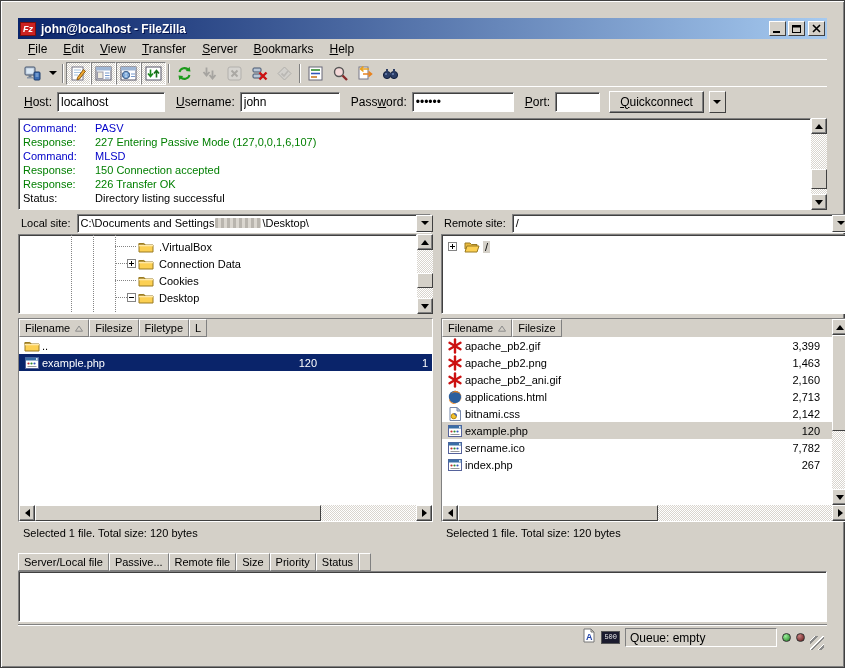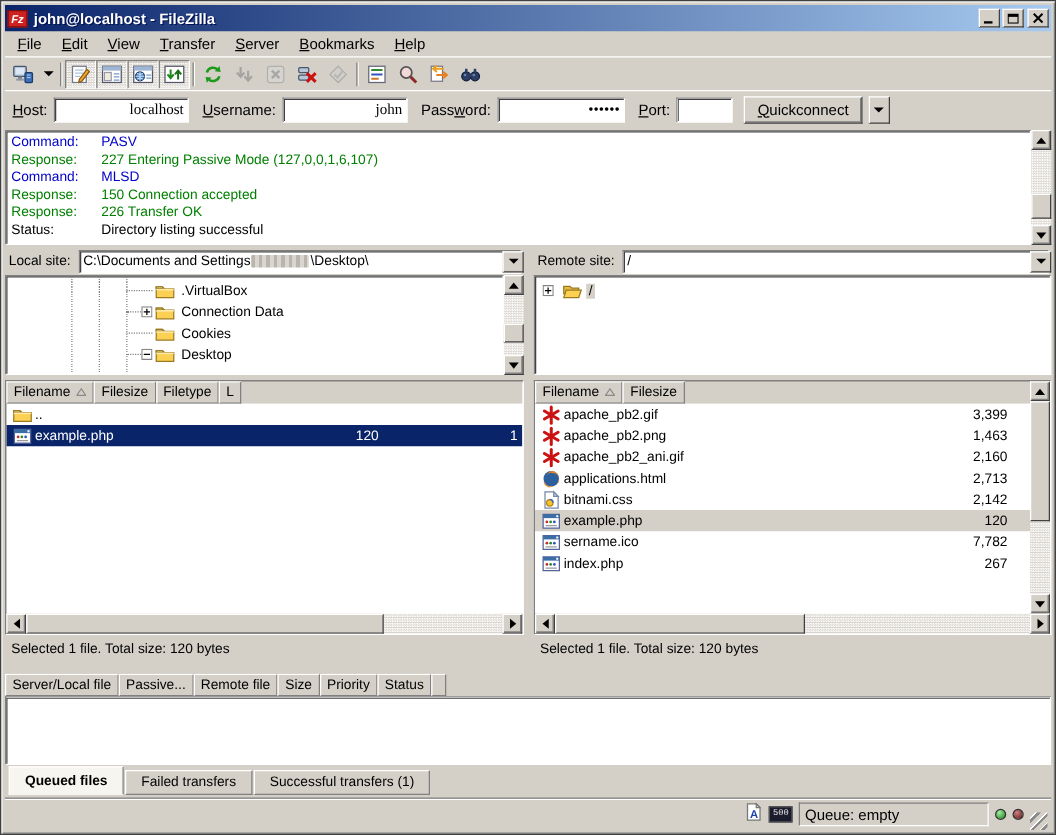--- a/index.html
+++ b/index.html
@@ -2,21 +2,21 @@
 <html style="--chrome: #D4D0C8; --tgrad1: #0A246A; --tgrad2: #A6CAF0; --sel: #0A246A; --seltext: #FFFFFF; --inact: #D4D0C8; --cmd: #0000C8; --resp: #007F00; --ledon: #1E7E1E; --ledoff: #5E1414;"><head>
 <meta charset="utf-8">
 <style>
   html,body{margin:0;padding:0;}
   body{width:845px;height:668px;overflow:hidden;font-family:"Liberation Sans",sans-serif;}
   *{box-sizing:border-box;}
   u{text-decoration:underline;}
 
   .win{width:845px;height:668px;background:var(--chrome,#D4D0C8);
        border:1px solid #404040;box-shadow:inset 1px 1px 0 #fff, inset -1px -1px 0 #808080;
-       padding:3px;display:flex;flex-direction:column;}
+       padding:17px;display:flex;flex-direction:column;}
 
   
   .titlebar{height:21px;flex:0 0 21px;display:flex;align-items:center;padding:1px 2px;
     background:linear-gradient(90deg,var(--tgrad1,#0A246A),var(--tgrad2,#A6CAF0));}
   .appicon{width:16px;height:14px;background:#CC2222;border:1px solid #7A0E0E;color:#fff;
     font-weight:bold;font-style:italic;font-size:9px;line-height:12px;text-align:center;flex:0 0 16px;}
   .apptitle{flex:1;color:#fff;font-weight:bold;font-size:12px;padding-left:5px;white-space:nowrap;
     text-shadow:1px 1px 0 #00114d;}
   .tbtn{width:17px;height:15px;margin-left:2px;background:var(--chrome);display:flex;align-items:center;justify-content:center;
     border-top:1px solid #fff;border-left:1px solid #fff;border-right:1px solid #404040;border-bottom:1px solid #404040;}
@@ -34,23 +34,23 @@
     background:repeating-conic-gradient(#fff 0% 25%, var(--chrome) 0% 50%) 0 0/2px 2px;}
   .toolbtn.disabled{filter:grayscale(1) opacity(.5);}
   .toolbtn.sep{width:6px;pointer-events:none;border:none;background:none;position:relative;}
   .toolbtn.sep::before{content:"";position:absolute;left:2px;top:2px;bottom:2px;width:0;
     border-left:1px solid #808080;border-right:1px solid #fff;}
   .toolbtn.dropdown{width:15px;}
   .tri-down{width:0;height:0;border-left:4px solid transparent;border-right:4px solid transparent;border-top:4px solid #000;}
 
   
   .qcbar{height:30px;flex:0 0 30px;display:flex;align-items:center;font-size:12px;gap:5px;padding:0 6px;border-top:1px solid #fff;}
-  .qc-input{height:20px;background:#fff;font-size:12px;font-family:Liberation Serif, serif;padding:1px 3px;
+  .qc-input{height:20px;background:#fff;font-size:12px;font-family:Liberation Sans, sans-serif;padding:1px 3px;
     border-top:1px solid #808080;border-left:1px solid #808080;border-right:1px solid #fff;border-bottom:1px solid #fff;
-    box-shadow:inset 1px 1px 0 #404040;text-align:right;}
+    box-shadow:inset 1px 1px 0 #404040;}
   .qcbtn{height:22px;padding:0 10px;font-size:12px;background:var(--chrome);display:flex;align-items:center;
     border-top:1px solid #fff;border-left:1px solid #fff;border-right:1px solid #404040;border-bottom:1px solid #404040;
     box-shadow:inset -1px -1px 0 #808080;margin-left:4px;}
   .qcdrop{width:17px;height:22px;background:var(--chrome);display:flex;align-items:center;justify-content:center;
     border-top:1px solid #fff;border-left:1px solid #fff;border-right:1px solid #404040;border-bottom:1px solid #404040;}
 
   .sunken{border-top:1px solid #808080;border-left:1px solid #808080;border-right:1px solid #fff;border-bottom:1px solid #fff;
     box-shadow:inset 1px 1px 0 #404040;background:#fff;}
 
   
@@ -775,26 +775,20 @@
         <div class="hcell">
           <span>Status</span>
         </div>
         <div class="hcell">
           <span></span>
         </div>
       </div>
     <div class="qlist sunken" style="background:#fff"></div>
   </div>
 
-  <div class="tabsrow">
-
-  <div class="tab active">Queued files</div>
-      <div class="tab">Failed transfers</div>
-      <div class="tab">Successful transfers (1)</div>
-    </div>
 
   <div class="statusbar">
     <span><svg width="14" height="15" viewBox="0 0 14 15">
           <path d="M2 1 H9 L12 4 V14 H2 Z" fill="#fff" stroke="#777"></path>
           <path d="M9 1 L12 4 H9 Z" fill="#dcd8d0" stroke="#777"></path>
           <text x="4" y="12" font-size="9" font-family="Liberation Sans,sans-serif" fill="#2244AA" font-weight="bold">A</text>
         </svg></span>
     <span class="speedbadge">500</span>
     <div class="sb-queuebox">Queue: empty</div>
     <span class="led on"></span>

